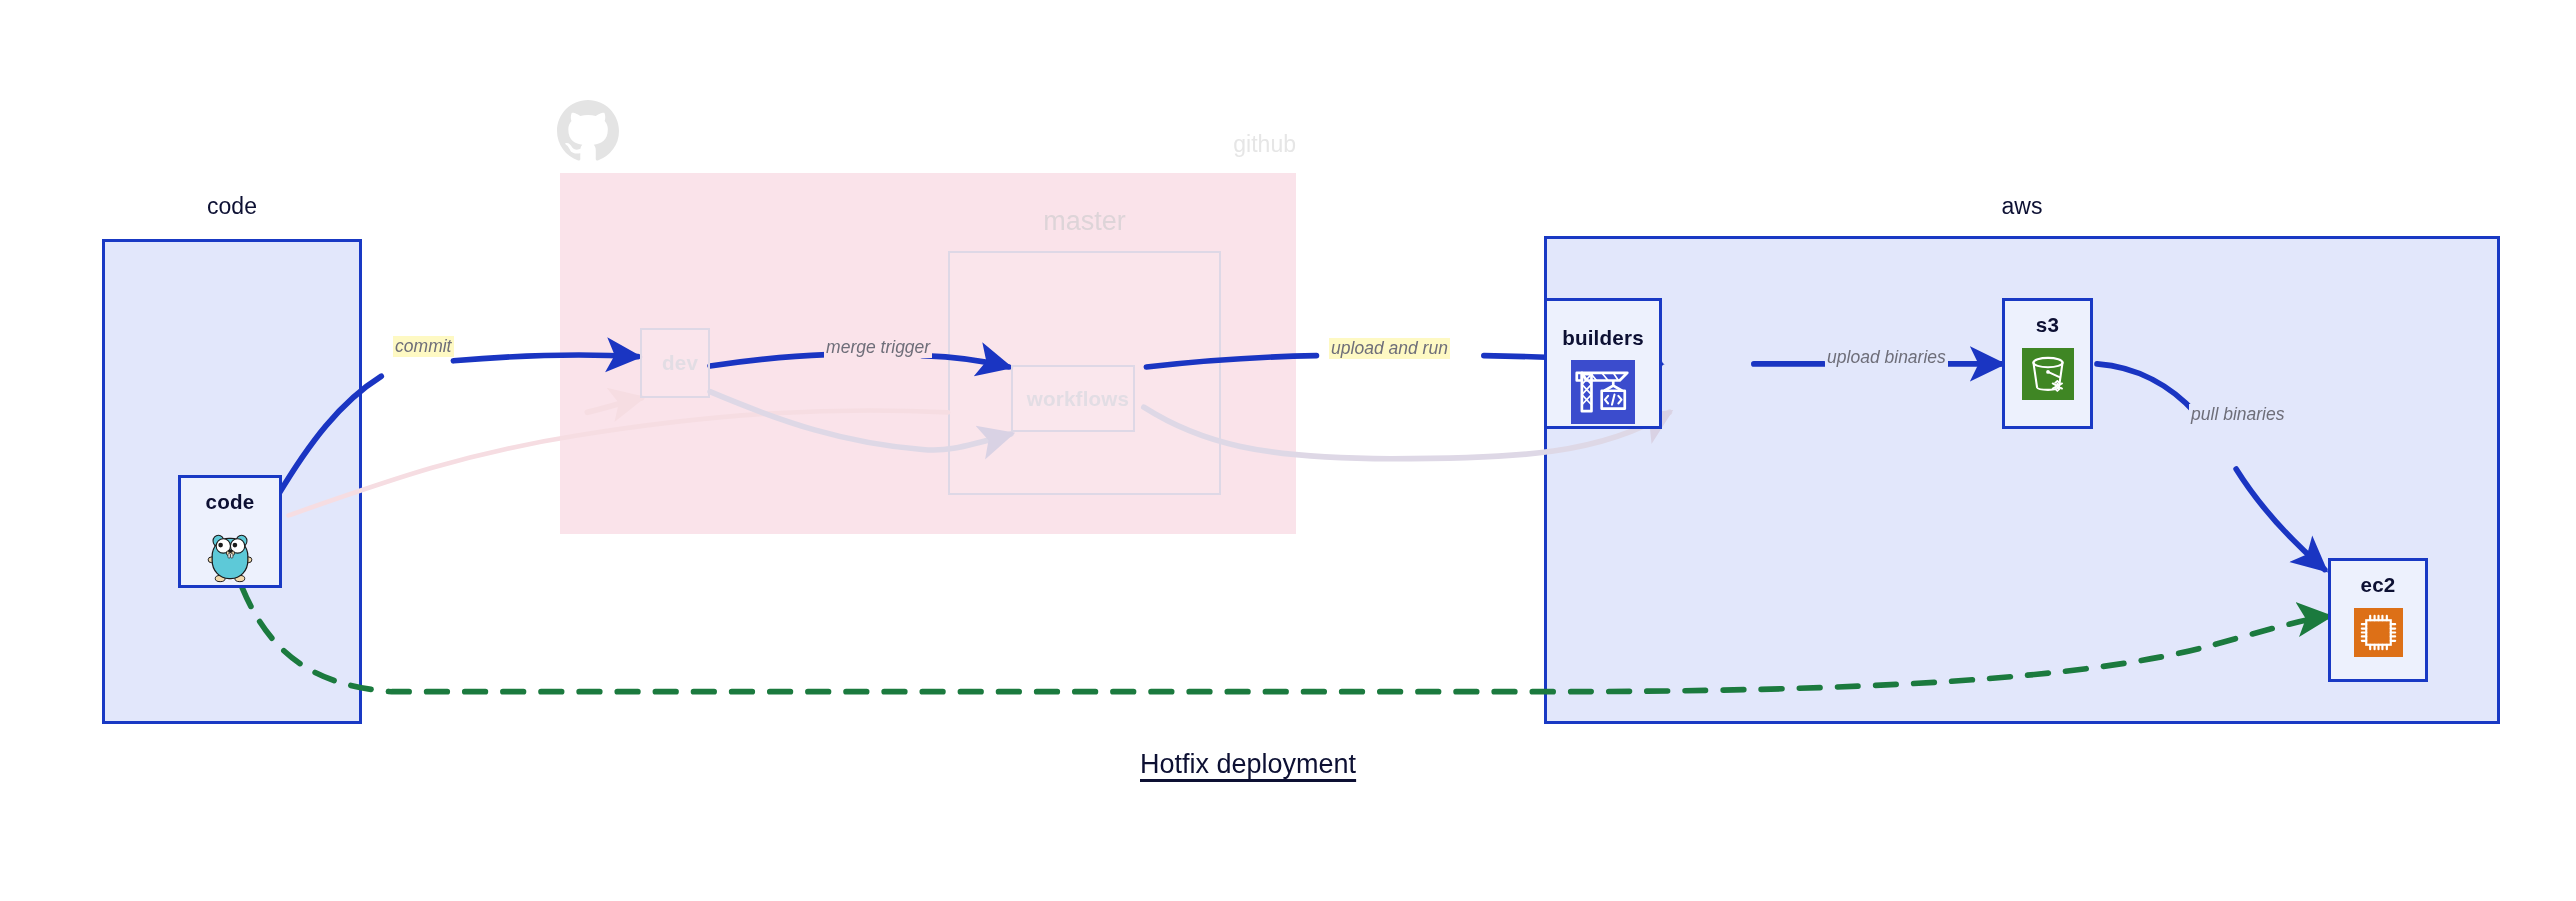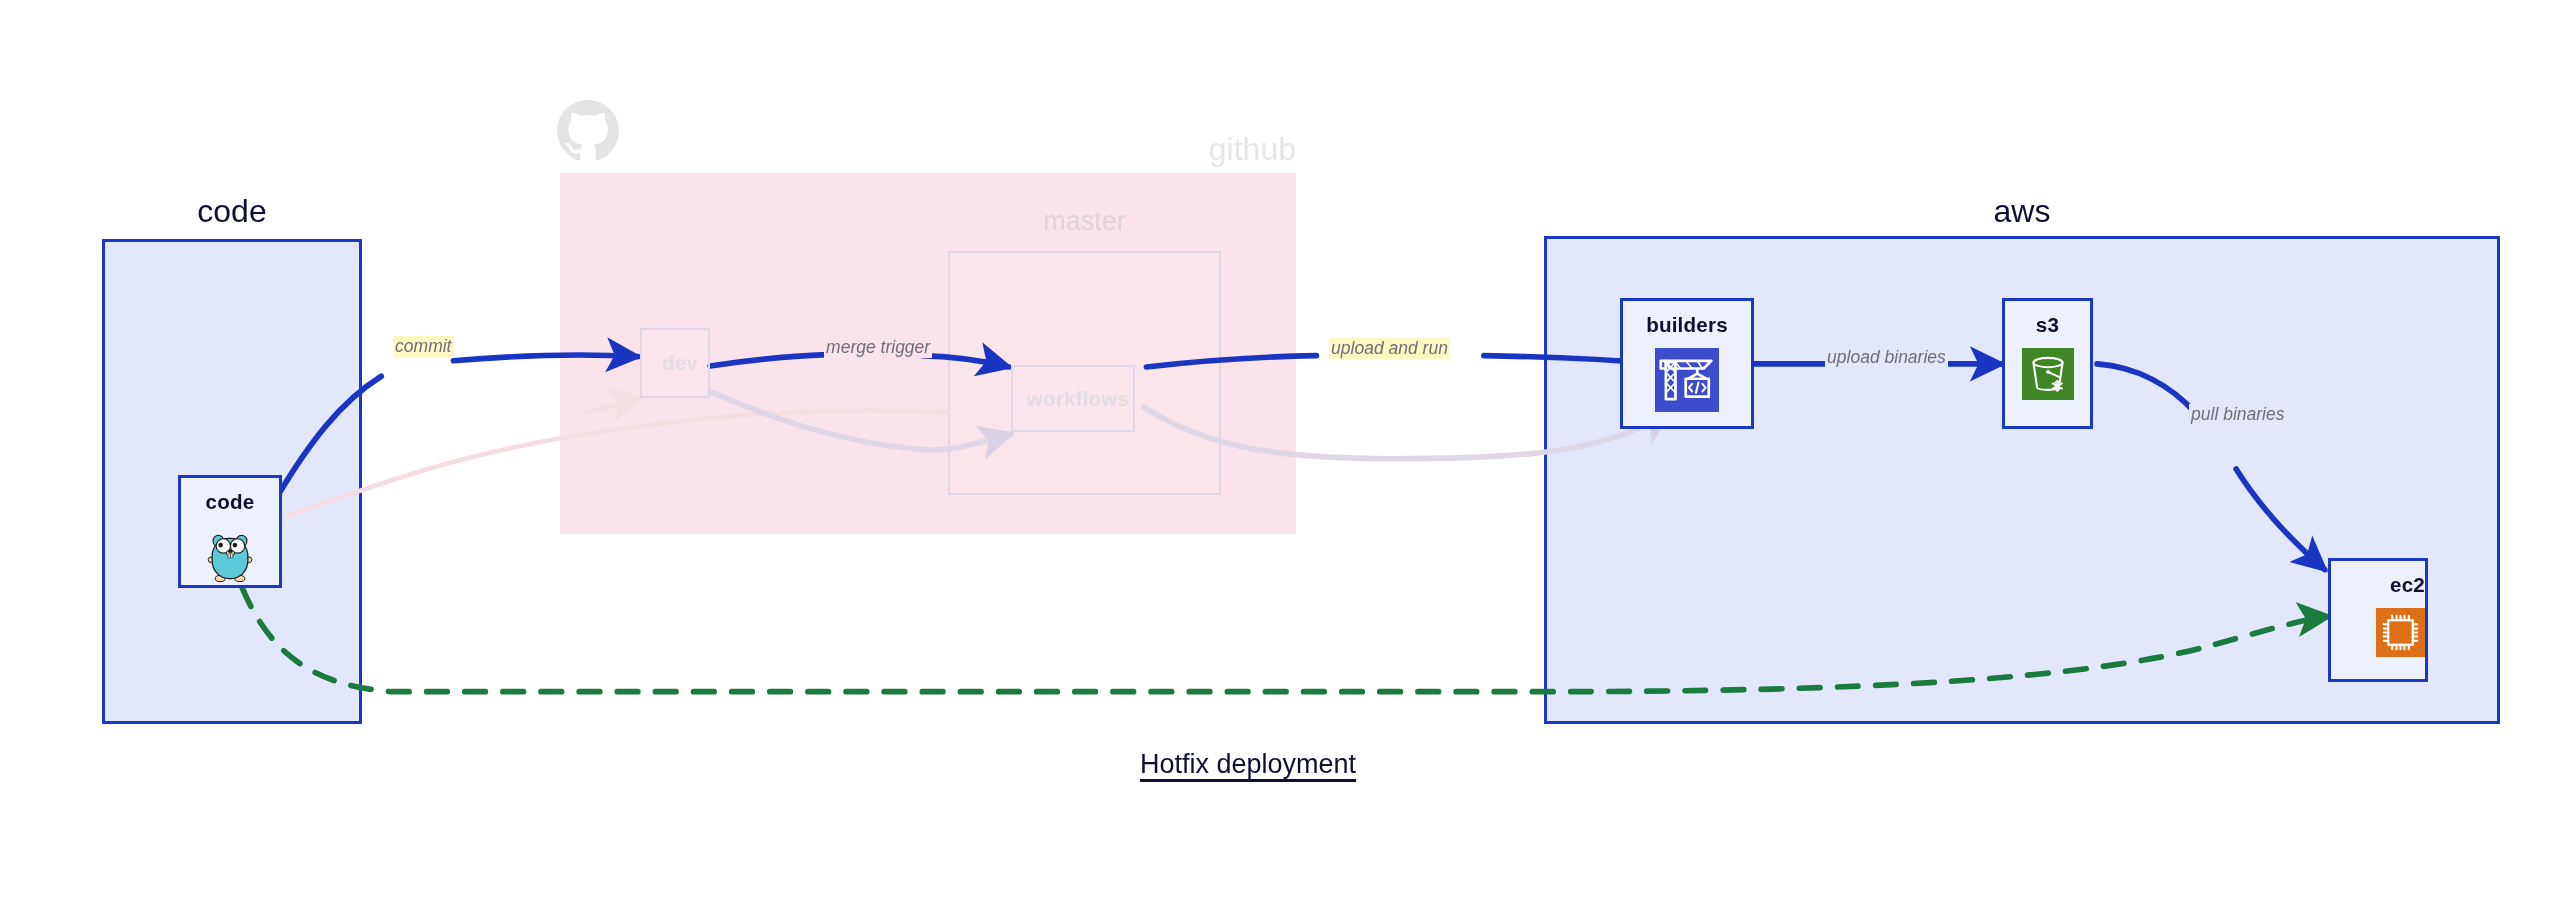--- a/index.html
+++ b/index.html
@@ -10,21 +10,21 @@
   #edges{z-index:5;}
 
   
   .group{position:absolute;box-sizing:border-box;z-index:2;}
   .grp-local,.grp-aws{background:#e2e7fb;border:3.6px solid #1939c4;}
   .grp-github{background:#fae3ea;border:none;}
   .grp-master{position:absolute;box-sizing:border-box;z-index:3;
               background:rgba(255,255,255,0.08);border:2.6px solid #ded8e6;}
 
   
-  .glabel{position:absolute;z-index:21;font-size:32px;color:#0d1033;
+  .glabel{position:absolute;z-index:21;font-size:23px;color:#0d1033;
           white-space:nowrap;text-align:center;}
   .glabel.faded{color:#e6e6e6;}
   .glabel.mlabel{color:#ddd4d8;font-size:27px;}
 
   
   .node{position:absolute;box-sizing:border-box;z-index:15;
         background:#edf1fd;border:3.6px solid #1939c4;
         display:flex;flex-direction:column;align-items:center;}
   .node.ghost{background:rgba(255,255,255,0.10);border:2.6px solid #ded8e6;
               justify-content:center;}
@@ -148,21 +148,21 @@
   </div>
 
   <div class="node ghost" style="left:640px;top:328px;width:70px;height:70px;">
     <div class="node-label">dev</div>
   </div>
 
   <div class="node ghost" style="left:1011px;top:365px;width:124px;height:67px;">
     <div class="node-label">workflows</div>
   </div>
 
-  <div class="node" style="left:1620px;top:298px;width:134px;height:131px;">
+  <div class="node" style="left:1544px;top:298px;width:118px;height:131px;justify-content:flex-end;">
     <div class="node-label">builders</div>
     <div class="node-icon">
       <svg width="64" height="64" viewBox="0 0 100 100">
         <rect x="0" y="0" width="100" height="100" fill="#3b4ccd"></rect>
         <g fill="none" stroke="#fff" stroke-width="4.2" stroke-linejoin="round">
 
           <rect x="17" y="22" width="15" height="58"></rect>
           <path d="M17 22 L32 38 M32 22 L17 38 M17 38 L32 54 M32 38 L17 54 M17 54 L32 70 M32 54 L17 70" stroke-width="2.6"></path>
 
           <rect x="9" y="20" width="8" height="12"></rect>
@@ -194,21 +194,21 @@
         </g>
         <circle cx="50" cy="46" r="3.6" fill="#fff"></circle>
         <g stroke="#fff" stroke-width="3.6" stroke-linecap="round">
           <path d="M68 64 L68 82 M59 68 L77 78 M77 68 L59 78"></path>
           <path d="M64 67 L68 64 L72 67 M64 79 L68 82 L72 79"></path>
         </g>
       </svg>
     </div>
   </div>
 
-  <div class="node" style="left:2328px;top:558px;width:100px;height:124px;align-items:flex-end;">
+  <div class="node" style="left:2328px;top:558px;width:100px;height:124px;">
     <div class="node-label">ec2</div>
     <div class="node-icon">
       <svg width="49" height="49" viewBox="0 0 100 100">
         <rect x="0" y="0" width="100" height="100" fill="#dd7017"></rect>
         <g stroke="#fff" stroke-width="4.4" fill="none" stroke-linecap="round">
           <rect x="25" y="25" width="50" height="50"></rect>
           <path d="M33 25 L33 16 M42 25 L42 16 M50 25 L50 16 M58 25 L58 16 M67 25 L67 16"></path>
           <path d="M33 75 L33 84 M42 75 L42 84 M50 75 L50 84 M58 75 L58 84 M67 75 L67 84"></path>
           <path d="M25 33 L16 33 M25 42 L16 42 M25 50 L16 50 M25 58 L16 58 M25 67 L16 67"></path>
           <path d="M75 33 L84 33 M75 42 L84 42 M75 50 L84 50 M75 58 L84 58 M75 67 L84 67"></path>

